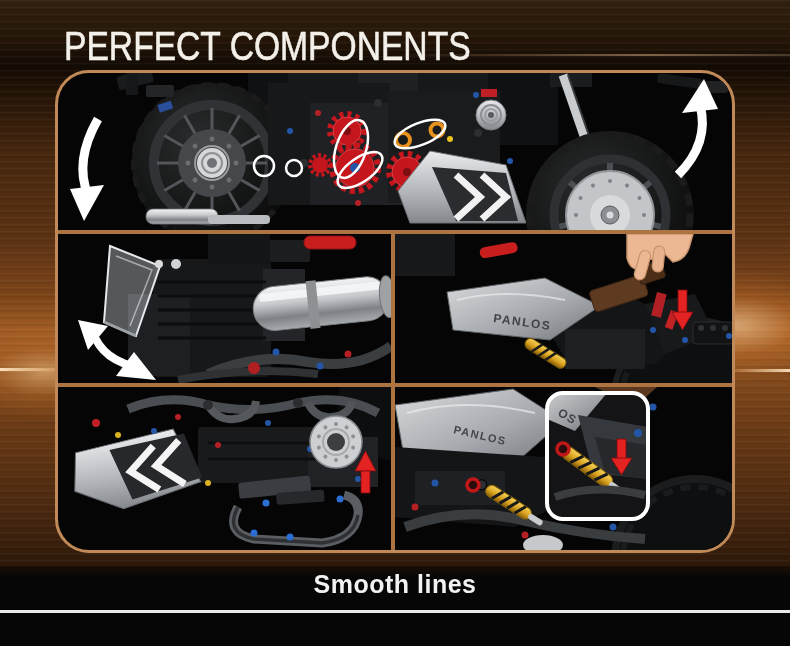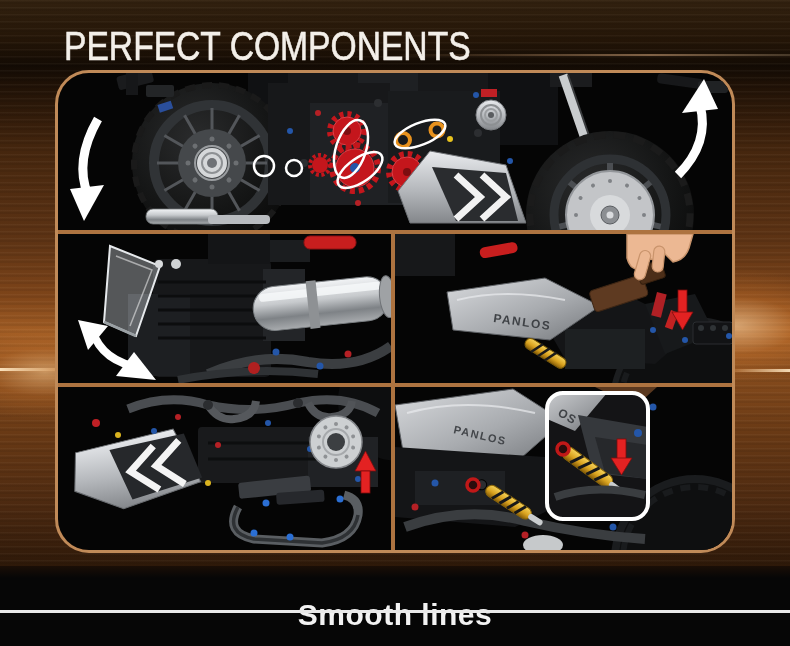--- a/index.html
+++ b/index.html
@@ -29,21 +29,21 @@
     border:3px solid #c08a58;border-radius:34px;overflow:hidden;
     display:grid;grid-template-columns:333px 337px;grid-template-rows:157px 149px 163px;
     gap:4px;background:#ad7340;}
   .panel{position:relative;background:#050505;overflow:hidden;}
   .panel svg{position:absolute;left:0;top:0;display:block;}
   .p-top{grid-column:1/3;}
   
   .caption-band{position:absolute;left:0;top:566px;width:790px;height:80px;
     background:linear-gradient(180deg,#1a0e06 0,#060606 12px,#060606 100%);}
   .caption{position:absolute;left:0;top:4px;width:100%;text-align:center;
-    font-size:30px;font-weight:700;letter-spacing:.5px;color:#f2f2f2;margin-top:28px;}
+    font-size:25px;font-weight:700;letter-spacing:.5px;color:#f2f2f2;}
   .caption-line{position:absolute;left:0;top:44px;width:100%;height:3px;background:#e9e9e9;}
   .defs-holder{position:absolute;width:0;height:0;}
 </style>
 </head>
 <body>
 
 <div class="stage">
 
   <svg class="defs-holder" aria-hidden="true">
     <defs>

